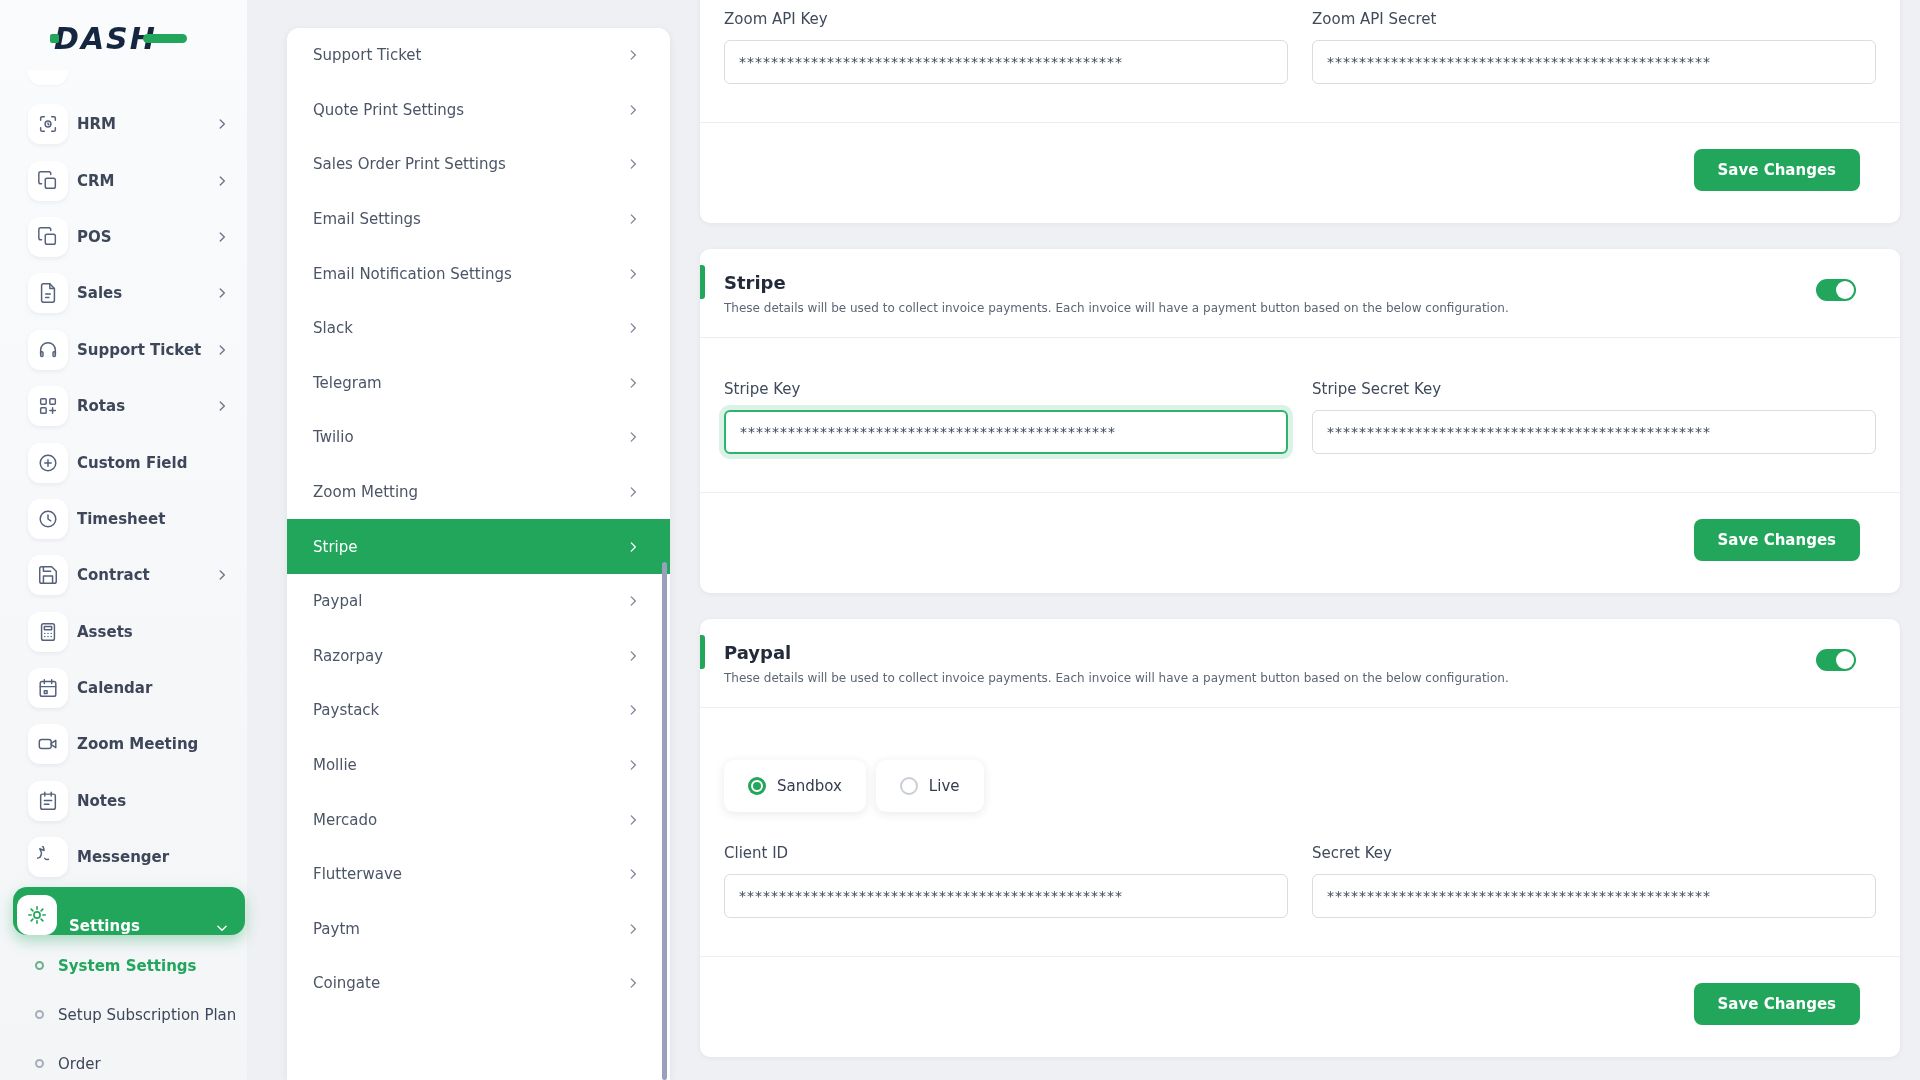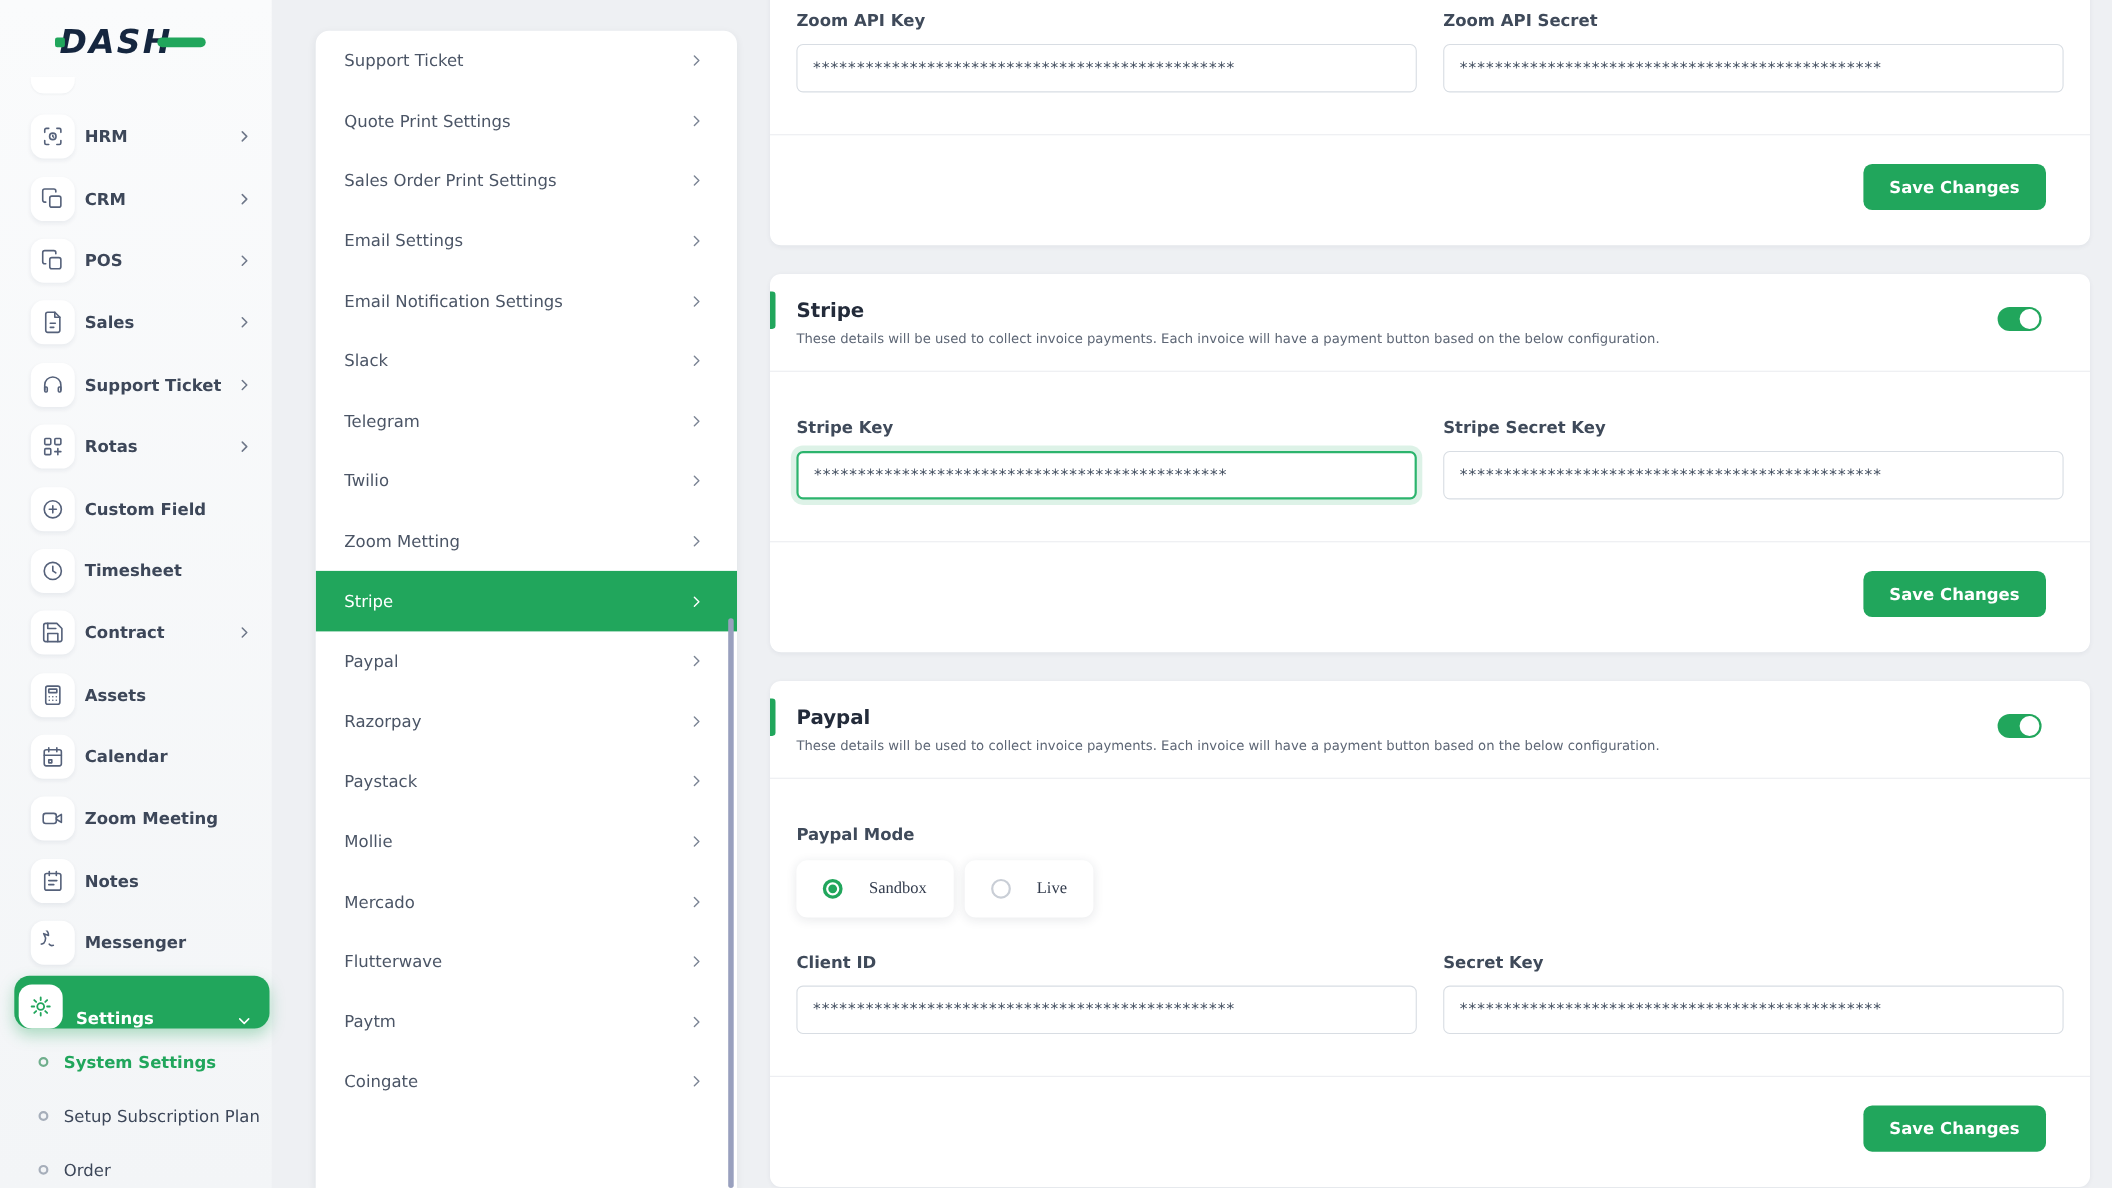--- a/index.html
+++ b/index.html
@@ -60,35 +60,35 @@
   .card-head::before { content:''; position:absolute; left:0; top:16px; width:5px; height:34px;
     background:#21A65C; border-radius:0 3px 3px 0; }
   .card-title { font-size:18px; font-weight:700; color:#232b3a; line-height:24px; }
   .card-sub { font-size:12px; color:#5d6675; margin-top:4px; line-height:18px; }
   .toggle { margin-left:auto; margin-top:8px; width:40px; height:22px; border-radius:11px;
     background:#21A65C; position:relative; cursor:pointer; flex:0 0 40px; }
   .toggle::after { content:''; position:absolute; right:2px; top:2px; width:18px; height:18px;
     background:#fff; border-radius:50%; }
   .divider { border-top:1px solid #ebedf1; }
   .card-fields { display:grid; grid-template-columns:1fr 1fr; gap:24px; padding:40px 24px 38px; }
-  .field label { display:block; font-size:15px; font-weight:700; color:#3f4a5a;
+  .field label { display:block; font-size:15px; font-weight:400; color:#3f4a5a;
     line-height:22px; margin-bottom:10px; }
   .inp { width:100%; height:44px; border:1px solid #d8dde3; border-radius:6px; background:#fff;
     padding:0 14px; font-family:inherit; font-size:14px; color:#3e4a5c; letter-spacing:1px; }
   .inp.focused { border:2px solid #2cb46d; box-shadow:0 0 0 5px rgba(41,176,105,.16); outline:none; }
   .card-footer { border-top:1px solid #ebedf1; padding:26px 40px 32px;
     display:flex; justify-content:flex-end; }
   .btn { background:#21A65C; color:#fff; border:none; border-radius:8px; font-family:inherit;
     font-size:15px; font-weight:600; padding:0 24px; height:42px; cursor:pointer; }
   .paypal-body { padding:40px 24px 0; }
   .mode-label { font-size:15px; font-weight:600; color:#3f4a5a; line-height:22px; }
   .modes { display:flex; gap:10px; margin-top:12px; }
-  .mode { display:flex; align-items:center; gap:24px; background:#fff; border-radius:10px;
+  .mode { display:flex; align-items:center; gap:11px; background:#fff; border-radius:10px;
     box-shadow:0 2px 10px rgba(25,39,62,.10); padding:0 24px; height:52px; font-size:15px;
-    color:#333c4d; cursor:pointer;font-family:Liberation Serif, serif; }
+    color:#333c4d; cursor:pointer; }
   .radio { width:18px; height:18px; border-radius:50%; position:relative; flex:0 0 18px; }
   .radio.on { background:#21A65C; }
   .radio.on::after { content:''; position:absolute; inset:3px; border:2.5px solid #fff;
     border-radius:50%; }
   .radio.off { border:2px solid #c9ced6; background:#fff; }
   .paypal-fields { display:grid; grid-template-columns:1fr 1fr; gap:24px; padding:30px 24px 38px; }
   svg.chev-ic { width:14px; height:14px; }
   svg.ic { width:22px; height:22px; }
 </style>
 </head>
@@ -517,21 +517,20 @@
   <div class="card">
     <div class="card-head">
       <div>
         <div class="card-title">Paypal</div>
         <div class="card-sub">These details will be used to collect invoice payments. Each invoice will have a payment button based on the below configuration.</div>
       </div>
       <span class="toggle" aria-checked="true"></span>
     </div>
     <div class="divider"></div>
     <div class="paypal-body">
-      <div class="mode-label">Paypal Mode</div>
       <div class="modes">
         <div class="mode">
           <span class="radio on"></span>
           <span>Sandbox</span>
         </div>
         <div class="mode">
           <span class="radio off"></span>
           <span>Live</span>
         </div>
       </div>

